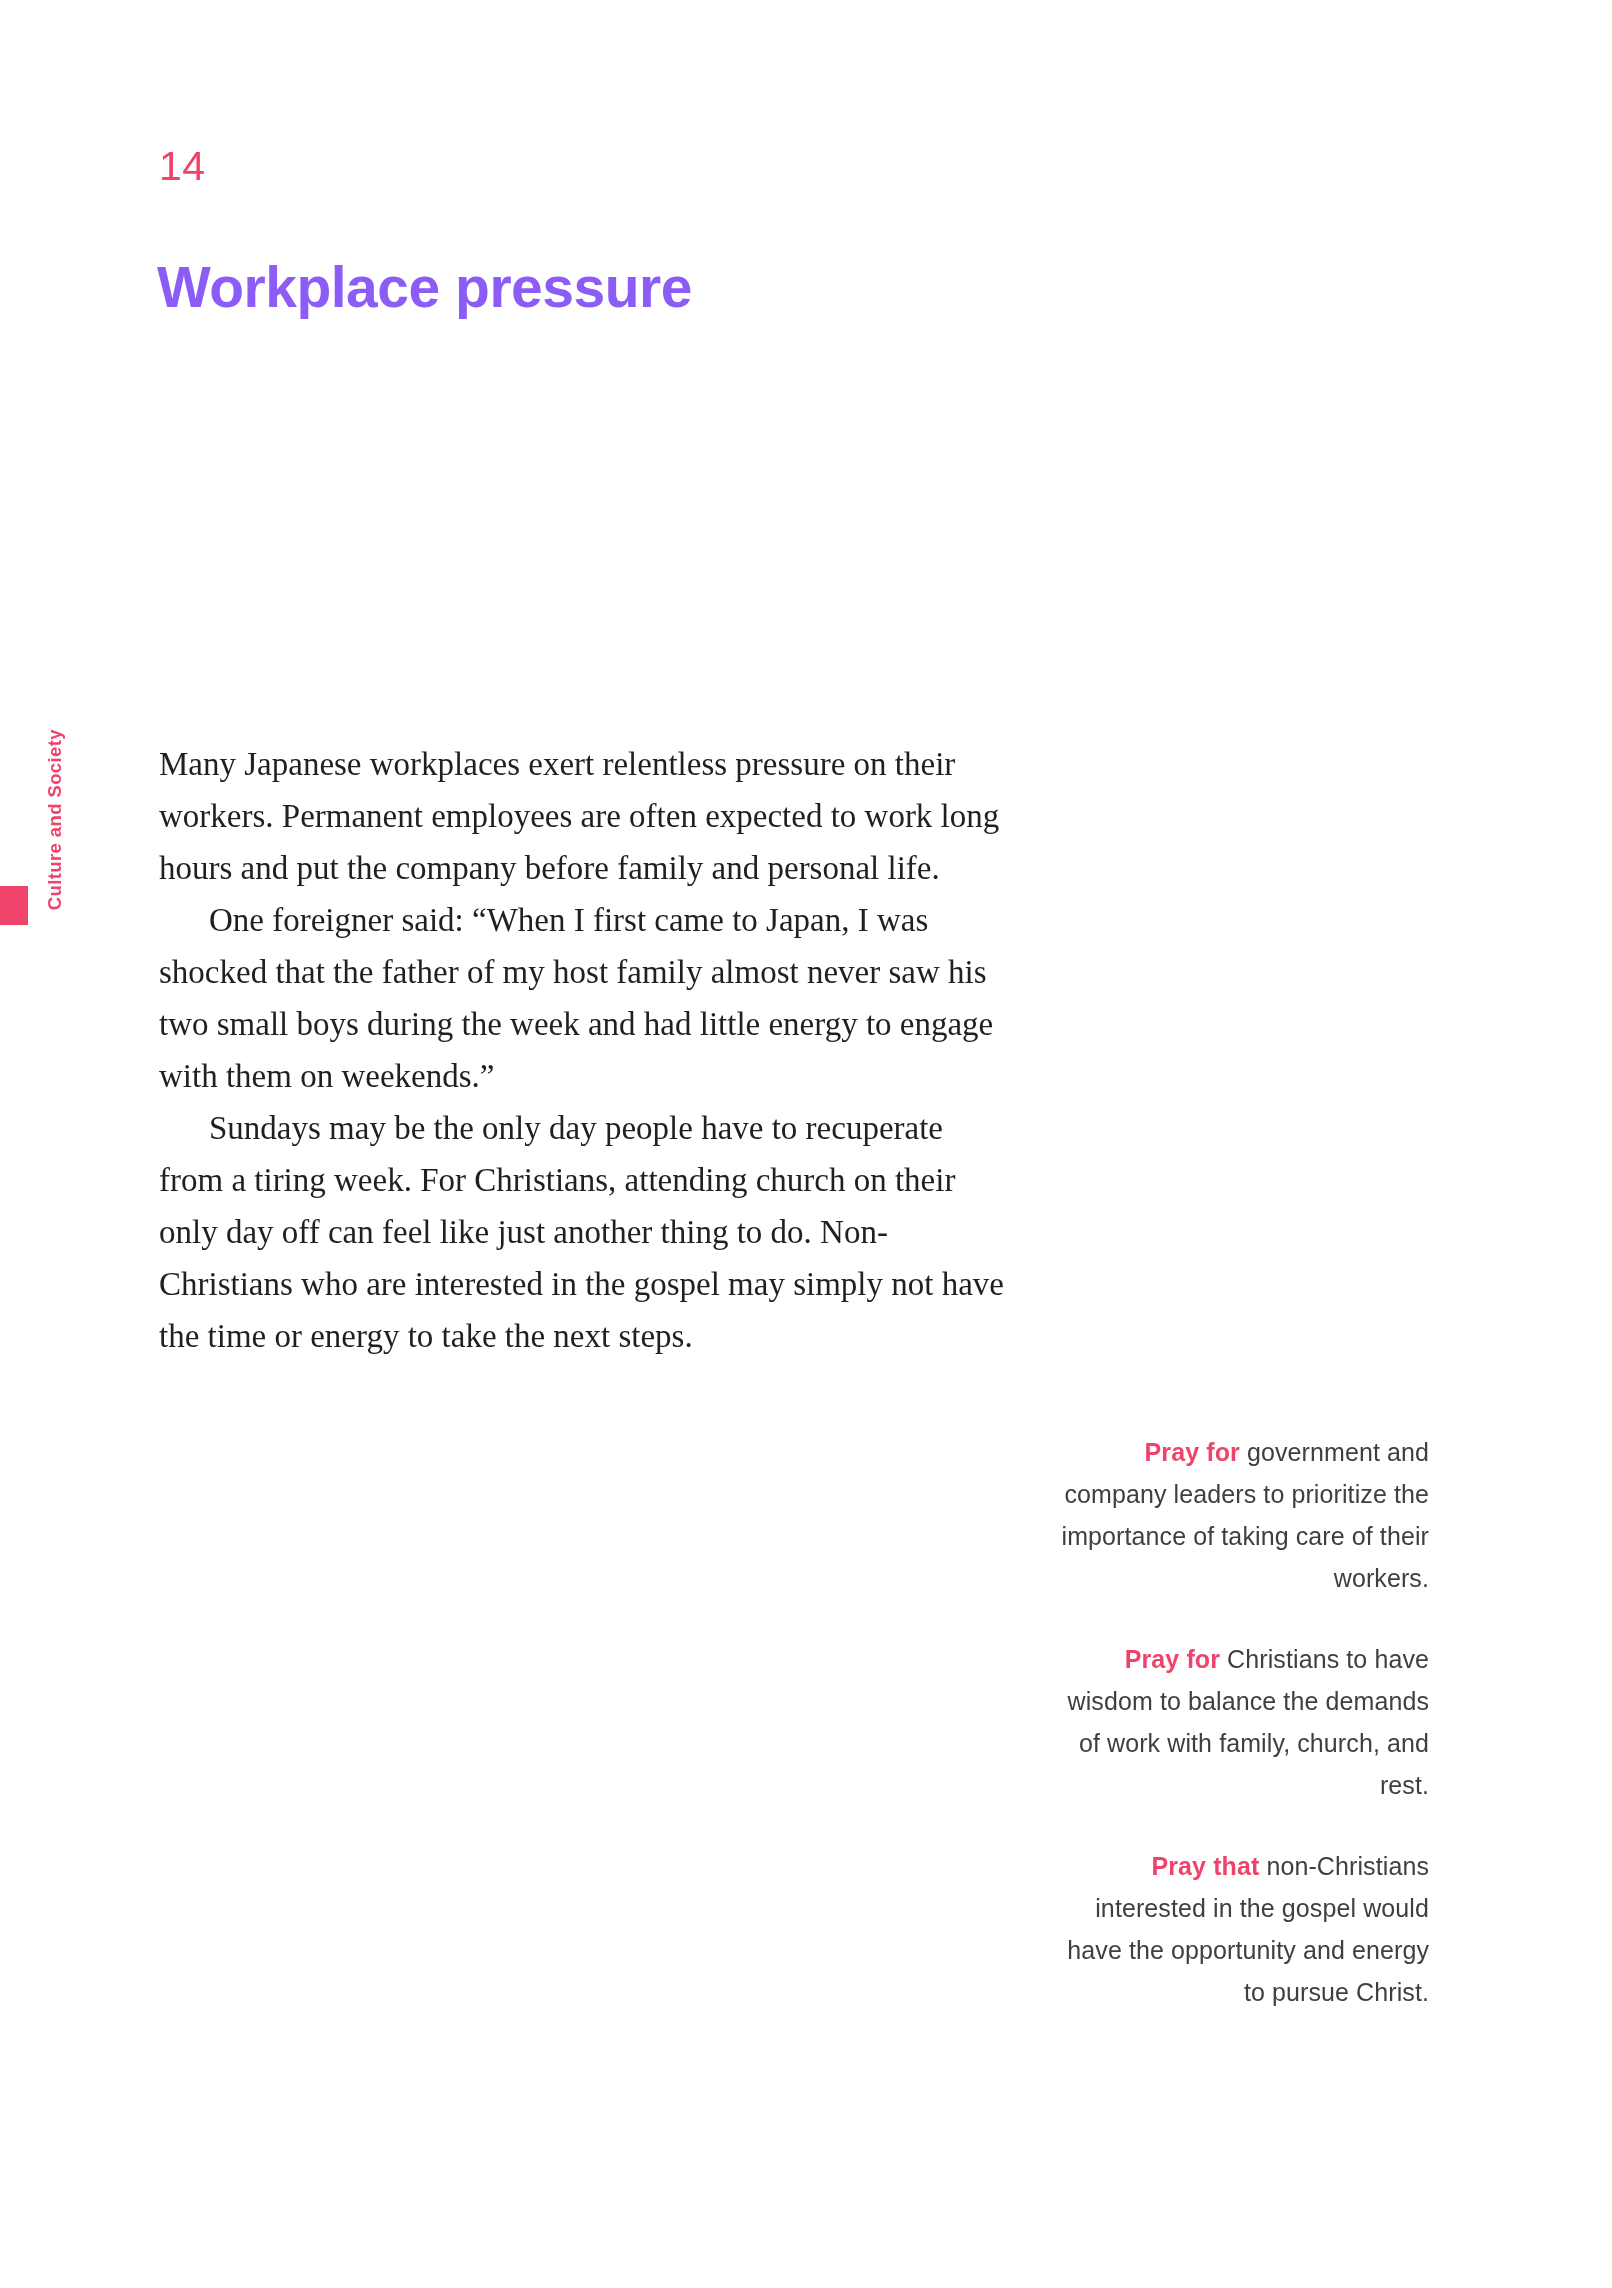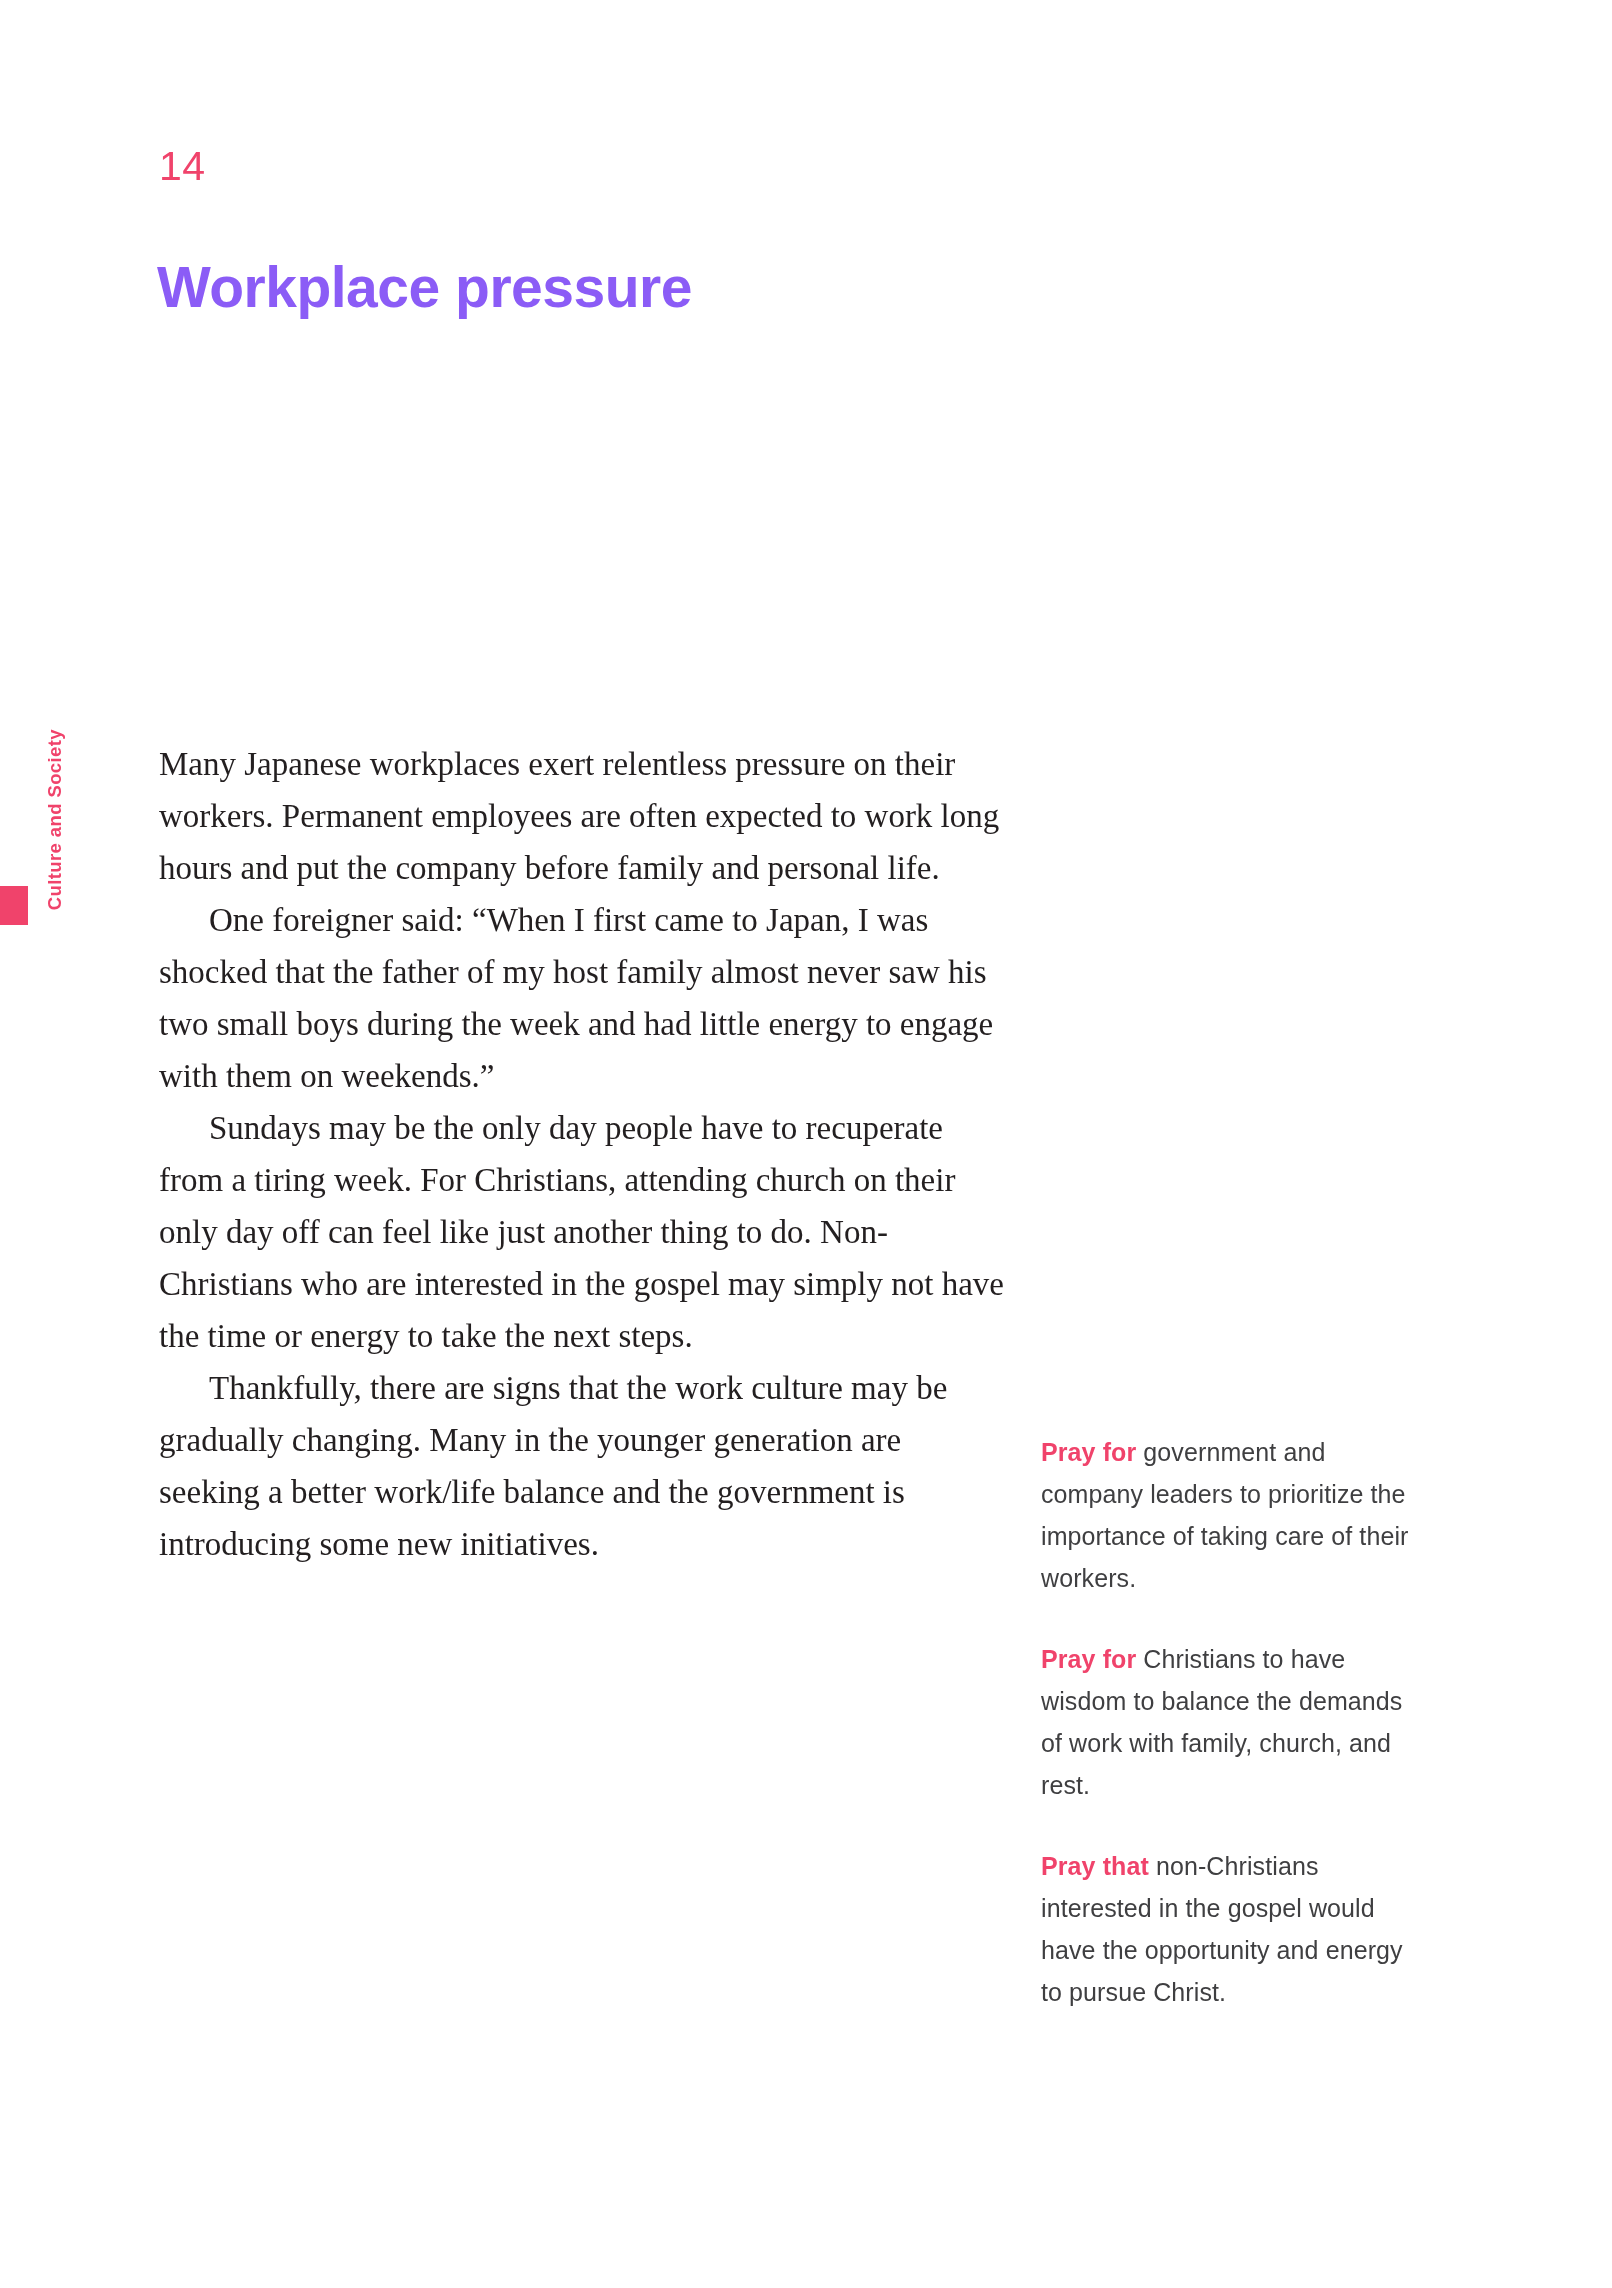--- a/index.html
+++ b/index.html
@@ -102,20 +102,21 @@
   .pray-col {
     position: absolute;
     left: 1041px;
     top: 1431px;
     width: 388px;
     font-family: "Liberation Sans", sans-serif;
     font-size: 25px;
     line-height: 42px;
     color: #3f3f41;
     letter-spacing: 0.1px;
+    text-align: right;
   }
   .pray-col .pray-item {
     margin: 0 0 39px 0;
   }
   .pray-col .pray-item:last-child {
     margin-bottom: 0;
   }
   .pray-col .lead {
     font-weight: bold;
     color: #f0436b;
@@ -131,21 +132,20 @@
     <div class="vlabel">Culture and Society</div>
   </div>
 
   <div class="chapter-number">14</div>
   <h1 class="chapter-title">Workplace pressure</h1>
 
   <div class="body-col">
     <p>Many Japanese workplaces exert relentless pressure on their workers. Permanent employees are often expected to work long hours and put the company before family and personal life.</p>
     <p>One foreigner said: “When I first came to Japan, I was shocked that the father of my host family almost never saw his two small boys during the week and had little energy to engage with them on weekends.”</p>
     <p>Sundays may be the only day people have to recuperate from a tiring week. For Christians, attending church on their only day off can feel like just another thing to do. Non-Christians who are interested in the gospel may simply not have the time or energy to take the next steps.</p>
-    <p>Thankfully, there are signs that the work culture may be gradually changing. Many in the younger generation are seeking a better work/life balance and the government is introducing some new initiatives.</p>
   </div>
 
   <div class="pray-col">
     <p class="pray-item"><span class="lead">Pray for</span><span> government and company leaders to prioritize the importance of taking care of their workers.</span></p>
     <p class="pray-item"><span class="lead">Pray for</span><span> Christians to have wisdom to balance the demands of work with family, church, and rest.</span></p>
     <p class="pray-item"><span class="lead">Pray that</span><span> non-Christians interested in the gospel would have the opportunity and energy to pursue Christ.</span></p>
   </div>
 
 </div>
 

